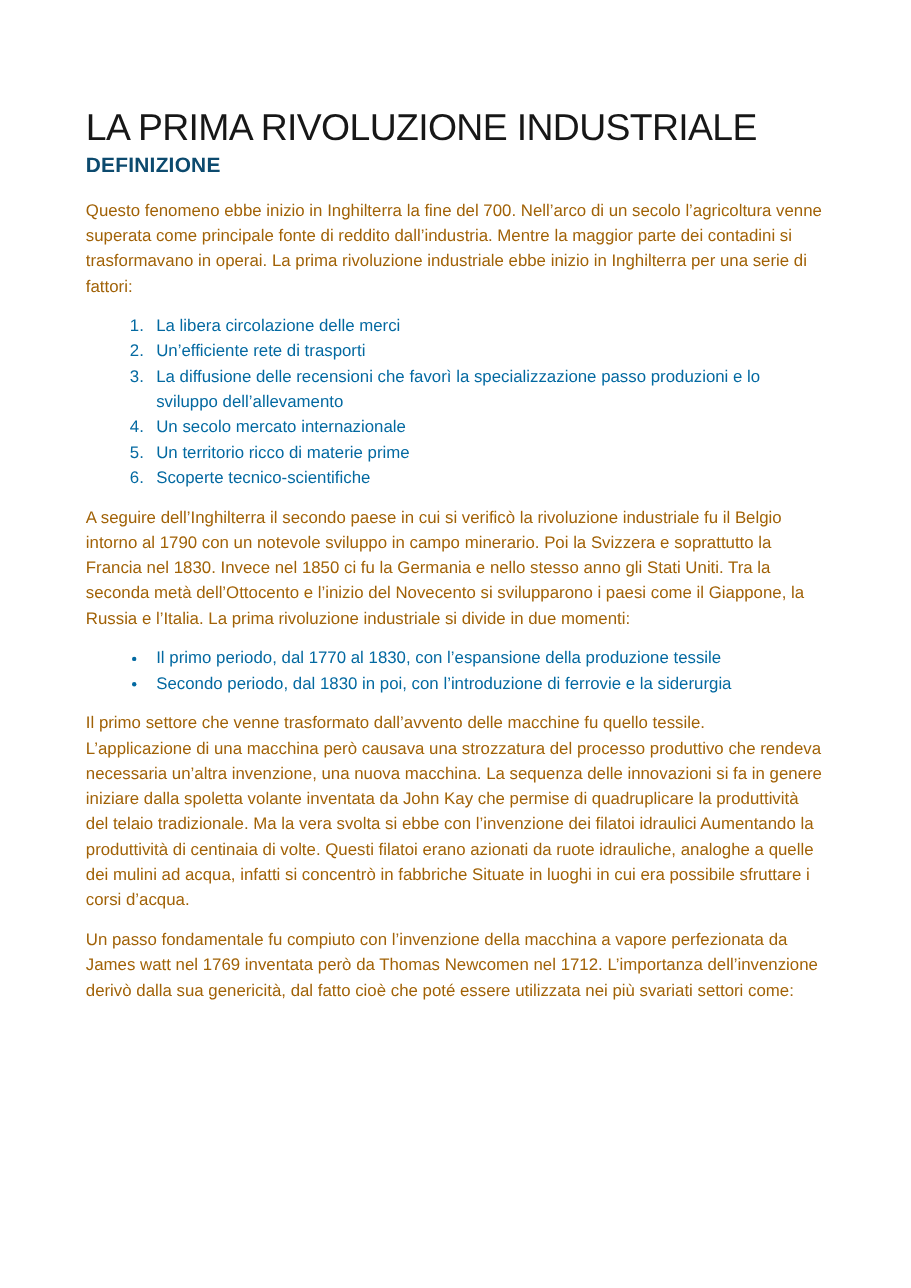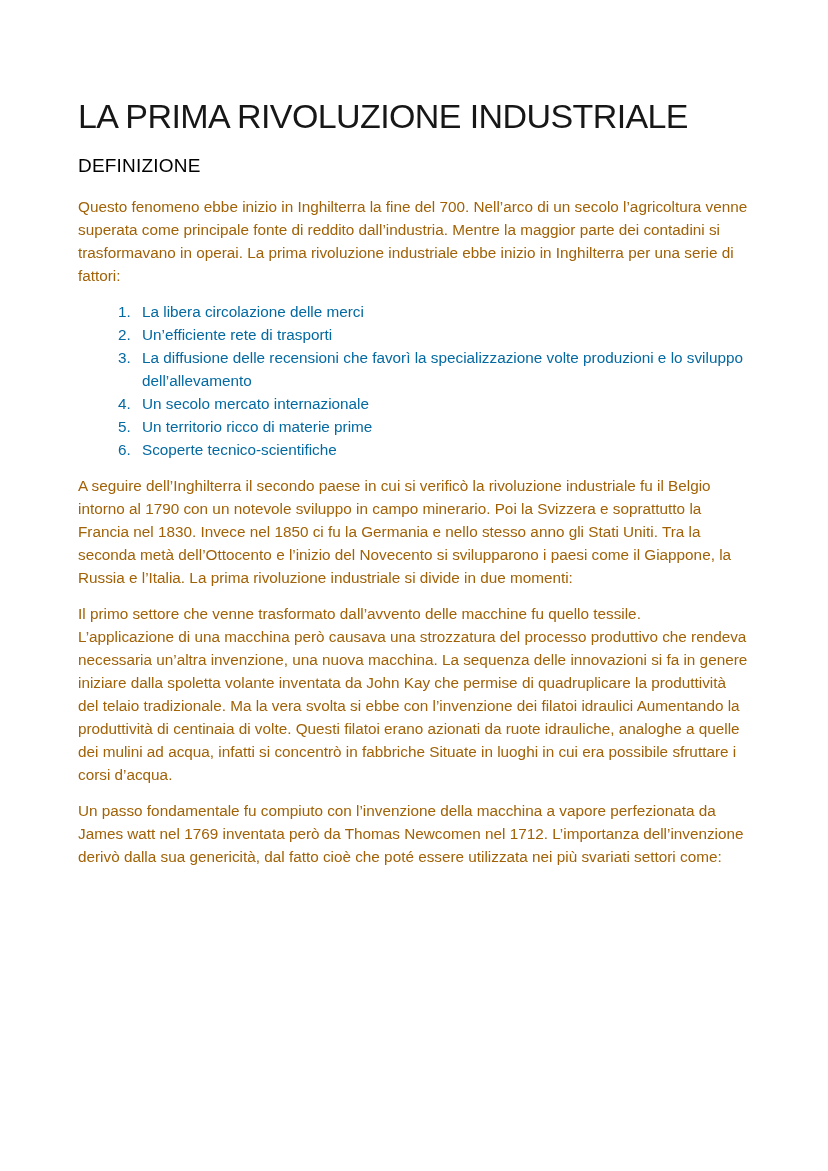--- a/index.html
+++ b/index.html
@@ -22,26 +22,26 @@
   h1.doc-title {
     margin: 0;
     font-size: 34px;
     line-height: 40px;
     font-weight: 500;
     letter-spacing: -0.6px;
     color: #171717;
     white-space: nowrap;
   }
   h2.section-heading {
-    margin: 18px 0 17px 0;
+    margin: 3px 0 17px 0;
     font-size: 19px;
     line-height: 24px;
-    font-weight: 400;
+    font-weight: 700;
     letter-spacing: 0.2px;
-    color: #000000;
+    color: #0c4a6e;
   }
   p.body-para {
     margin: 0 0 13px 0;
     font-size: 15.3px;
     line-height: 23px;
     color: #a16207;
   }
   p.multiline {
     white-space: pre-line;
   }
@@ -66,28 +66,32 @@
 
   <h1 class="doc-title">LA PRIMA RIVOLUZIONE INDUSTRIALE</h1>
 
   <h2 class="section-heading">DEFINIZIONE</h2>
 
   <p class="body-para">Questo fenomeno ebbe inizio in Inghilterra la fine del 700. Nell’arco di un secolo l’agricoltura venne superata come principale fonte di reddito dall’industria. Mentre la maggior parte dei contadini si trasformavano in operai. La prima rivoluzione industriale ebbe inizio in Inghilterra per una serie di fattori:</p>
 
   <ol class="doc-list">
     <li>La libera circolazione delle merci</li>
     <li>Un’efficiente rete di trasporti</li>
-    <li>La diffusione delle recensioni che favorì la specializzazione volte produzioni e lo sviluppo dell’allevamento</li>
+    <li>La diffusione delle recensioni che favorì la specializzazione passo produzioni e lo sviluppo dell’allevamento</li>
     <li>Un secolo mercato internazionale</li>
     <li>Un territorio ricco di materie prime</li>
     <li>Scoperte tecnico-scientifiche</li>
   </ol>
 
   <p class="body-para">A seguire dell’Inghilterra il secondo paese in cui si verificò la rivoluzione industriale fu il Belgio intorno al 1790 con un notevole sviluppo in campo minerario. Poi la Svizzera e soprattutto la Francia nel 1830. Invece nel 1850 ci fu la Germania e nello stesso anno gli Stati Uniti. Tra la seconda metà dell’Ottocento e l’inizio del Novecento si svilupparono i paesi come il Giappone, la Russia e l’Italia.  La prima rivoluzione industriale si divide in due momenti:</p>
 
+  <ul class="doc-list">
+    <li>Il primo periodo, dal 1770 al 1830, con l’espansione della produzione tessile</li>
+    <li>Secondo periodo, dal 1830 in poi, con l’introduzione di ferrovie e la siderurgia</li>
+  </ul>
 
 
   <p class="body-para multiline">Il primo settore che venne trasformato dall’avvento delle macchine fu quello tessile.
 L’applicazione di una macchina però causava una strozzatura del processo produttivo che rendeva necessaria un’altra invenzione, una nuova macchina. La sequenza delle innovazioni si fa in genere iniziare dalla spoletta volante inventata da John Kay che permise di quadruplicare la produttività del telaio tradizionale. Ma la vera svolta si ebbe con l’invenzione dei filatoi idraulici Aumentando la produttività di centinaia di volte. Questi filatoi erano azionati da ruote idrauliche, analoghe a quelle dei mulini ad acqua, infatti si concentrò in fabbriche Situate in luoghi in cui era possibile sfruttare i corsi d’acqua.</p>
 
   <p class="body-para">Un passo fondamentale fu compiuto con l’invenzione della macchina a vapore perfezionata da James watt nel 1769 inventata però da Thomas Newcomen nel 1712. L’importanza dell’invenzione derivò dalla sua genericità, dal fatto cioè che poté essere utilizzata nei più svariati settori come:</p>
 
 
 </div>
 

